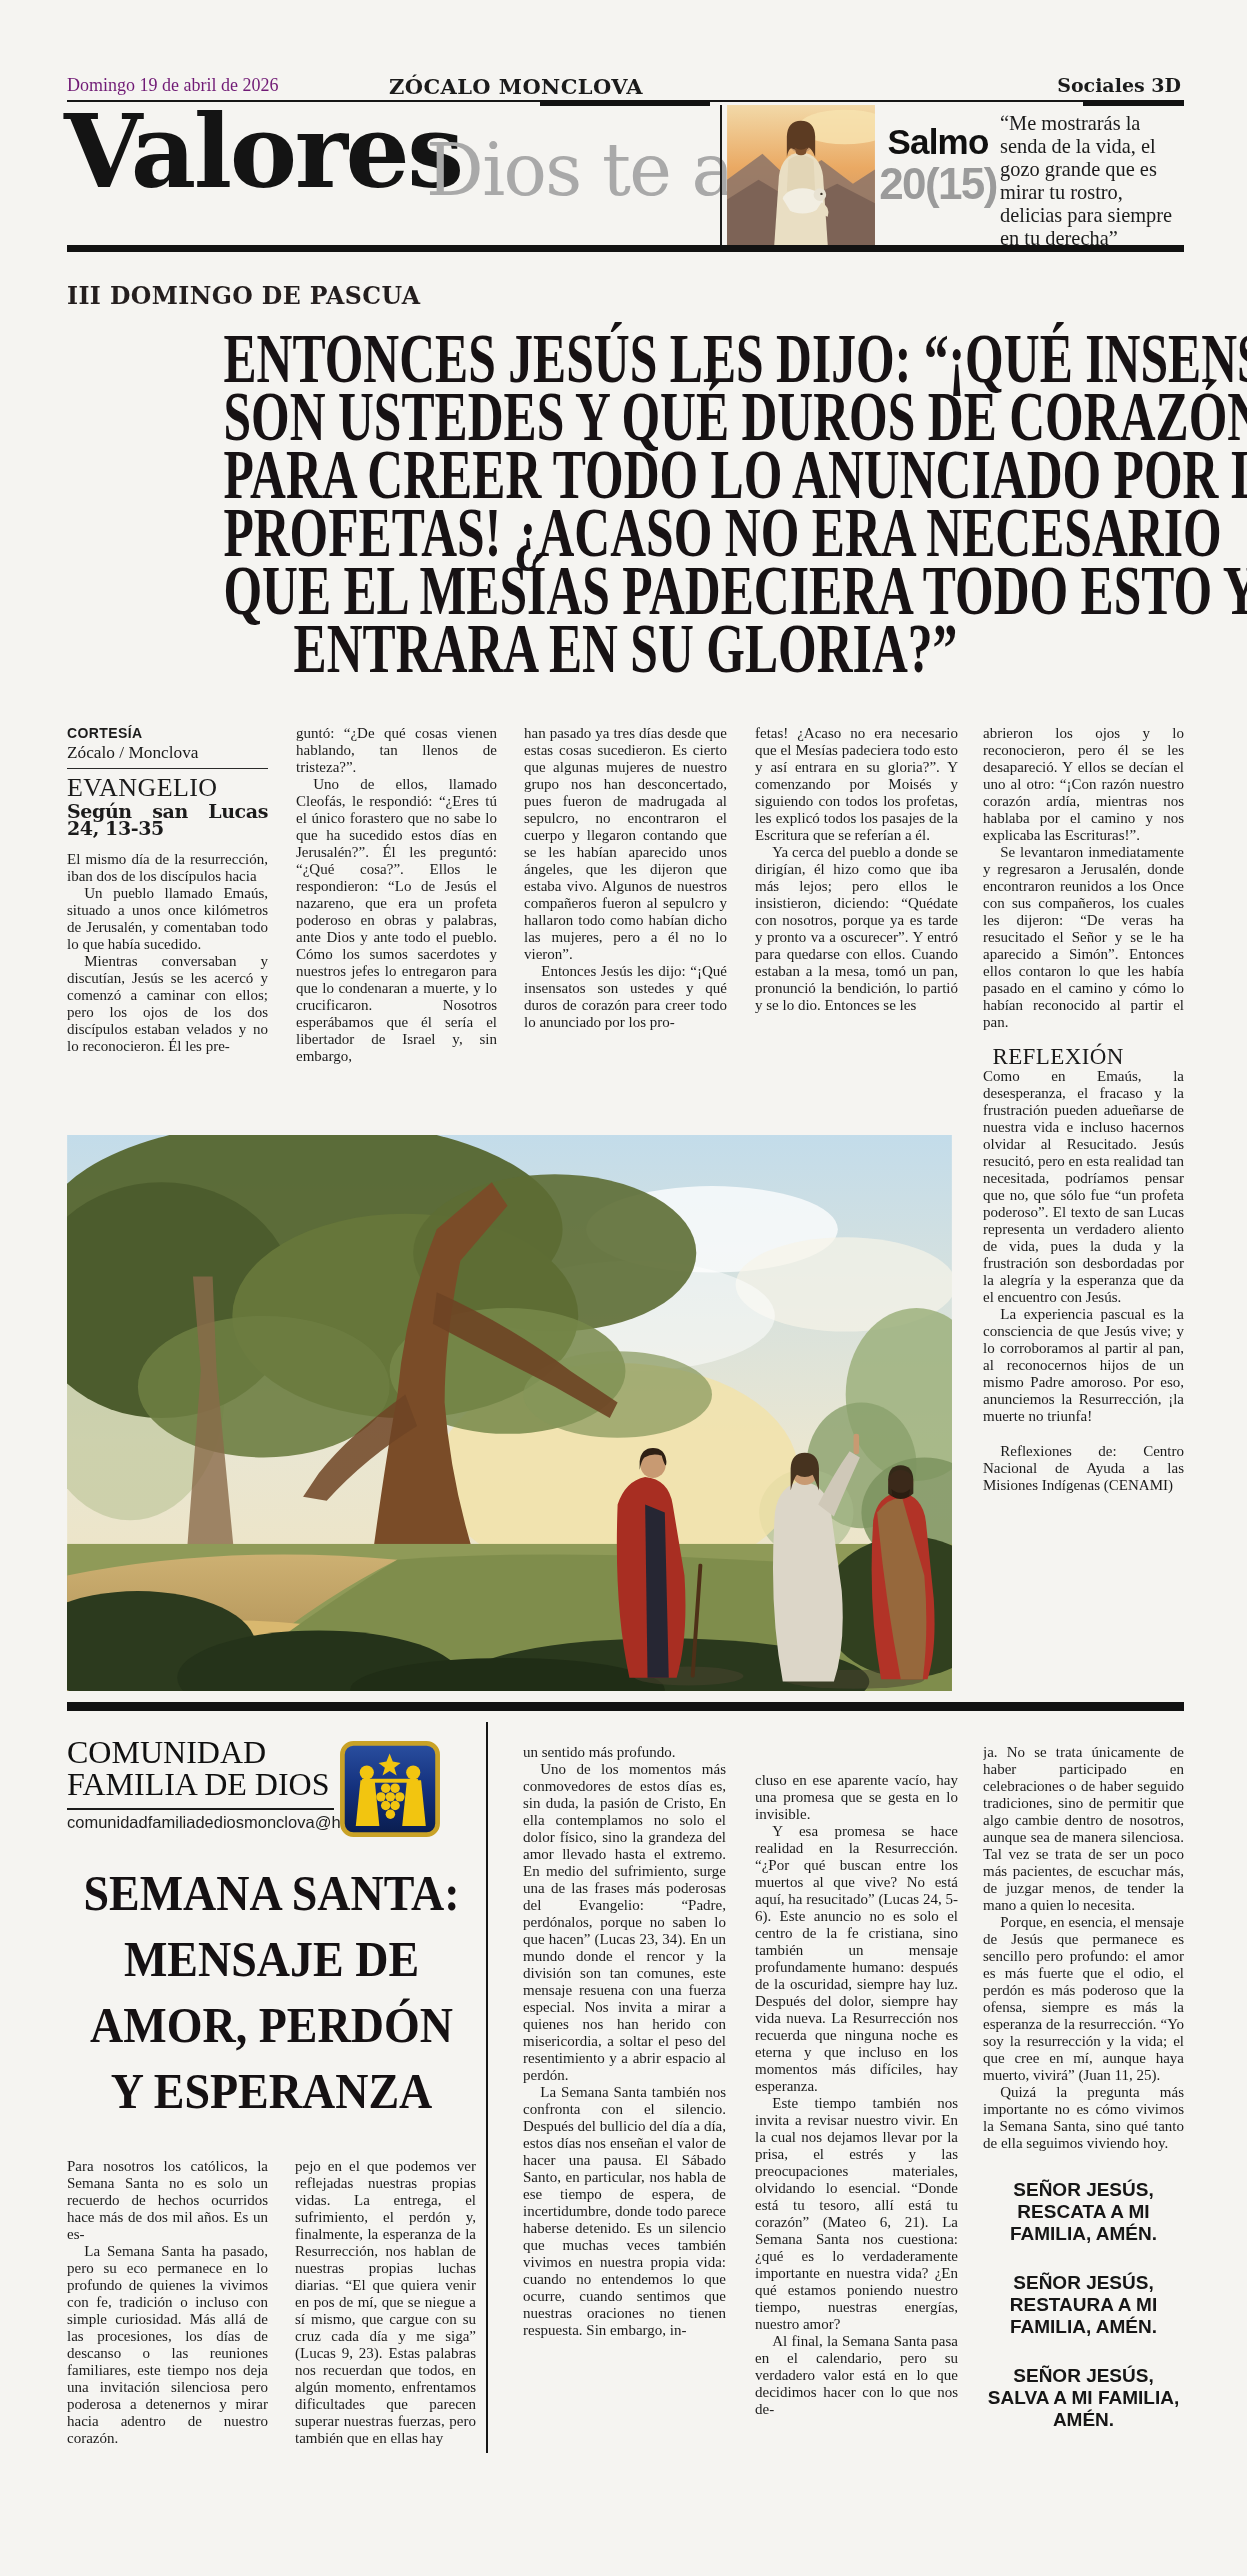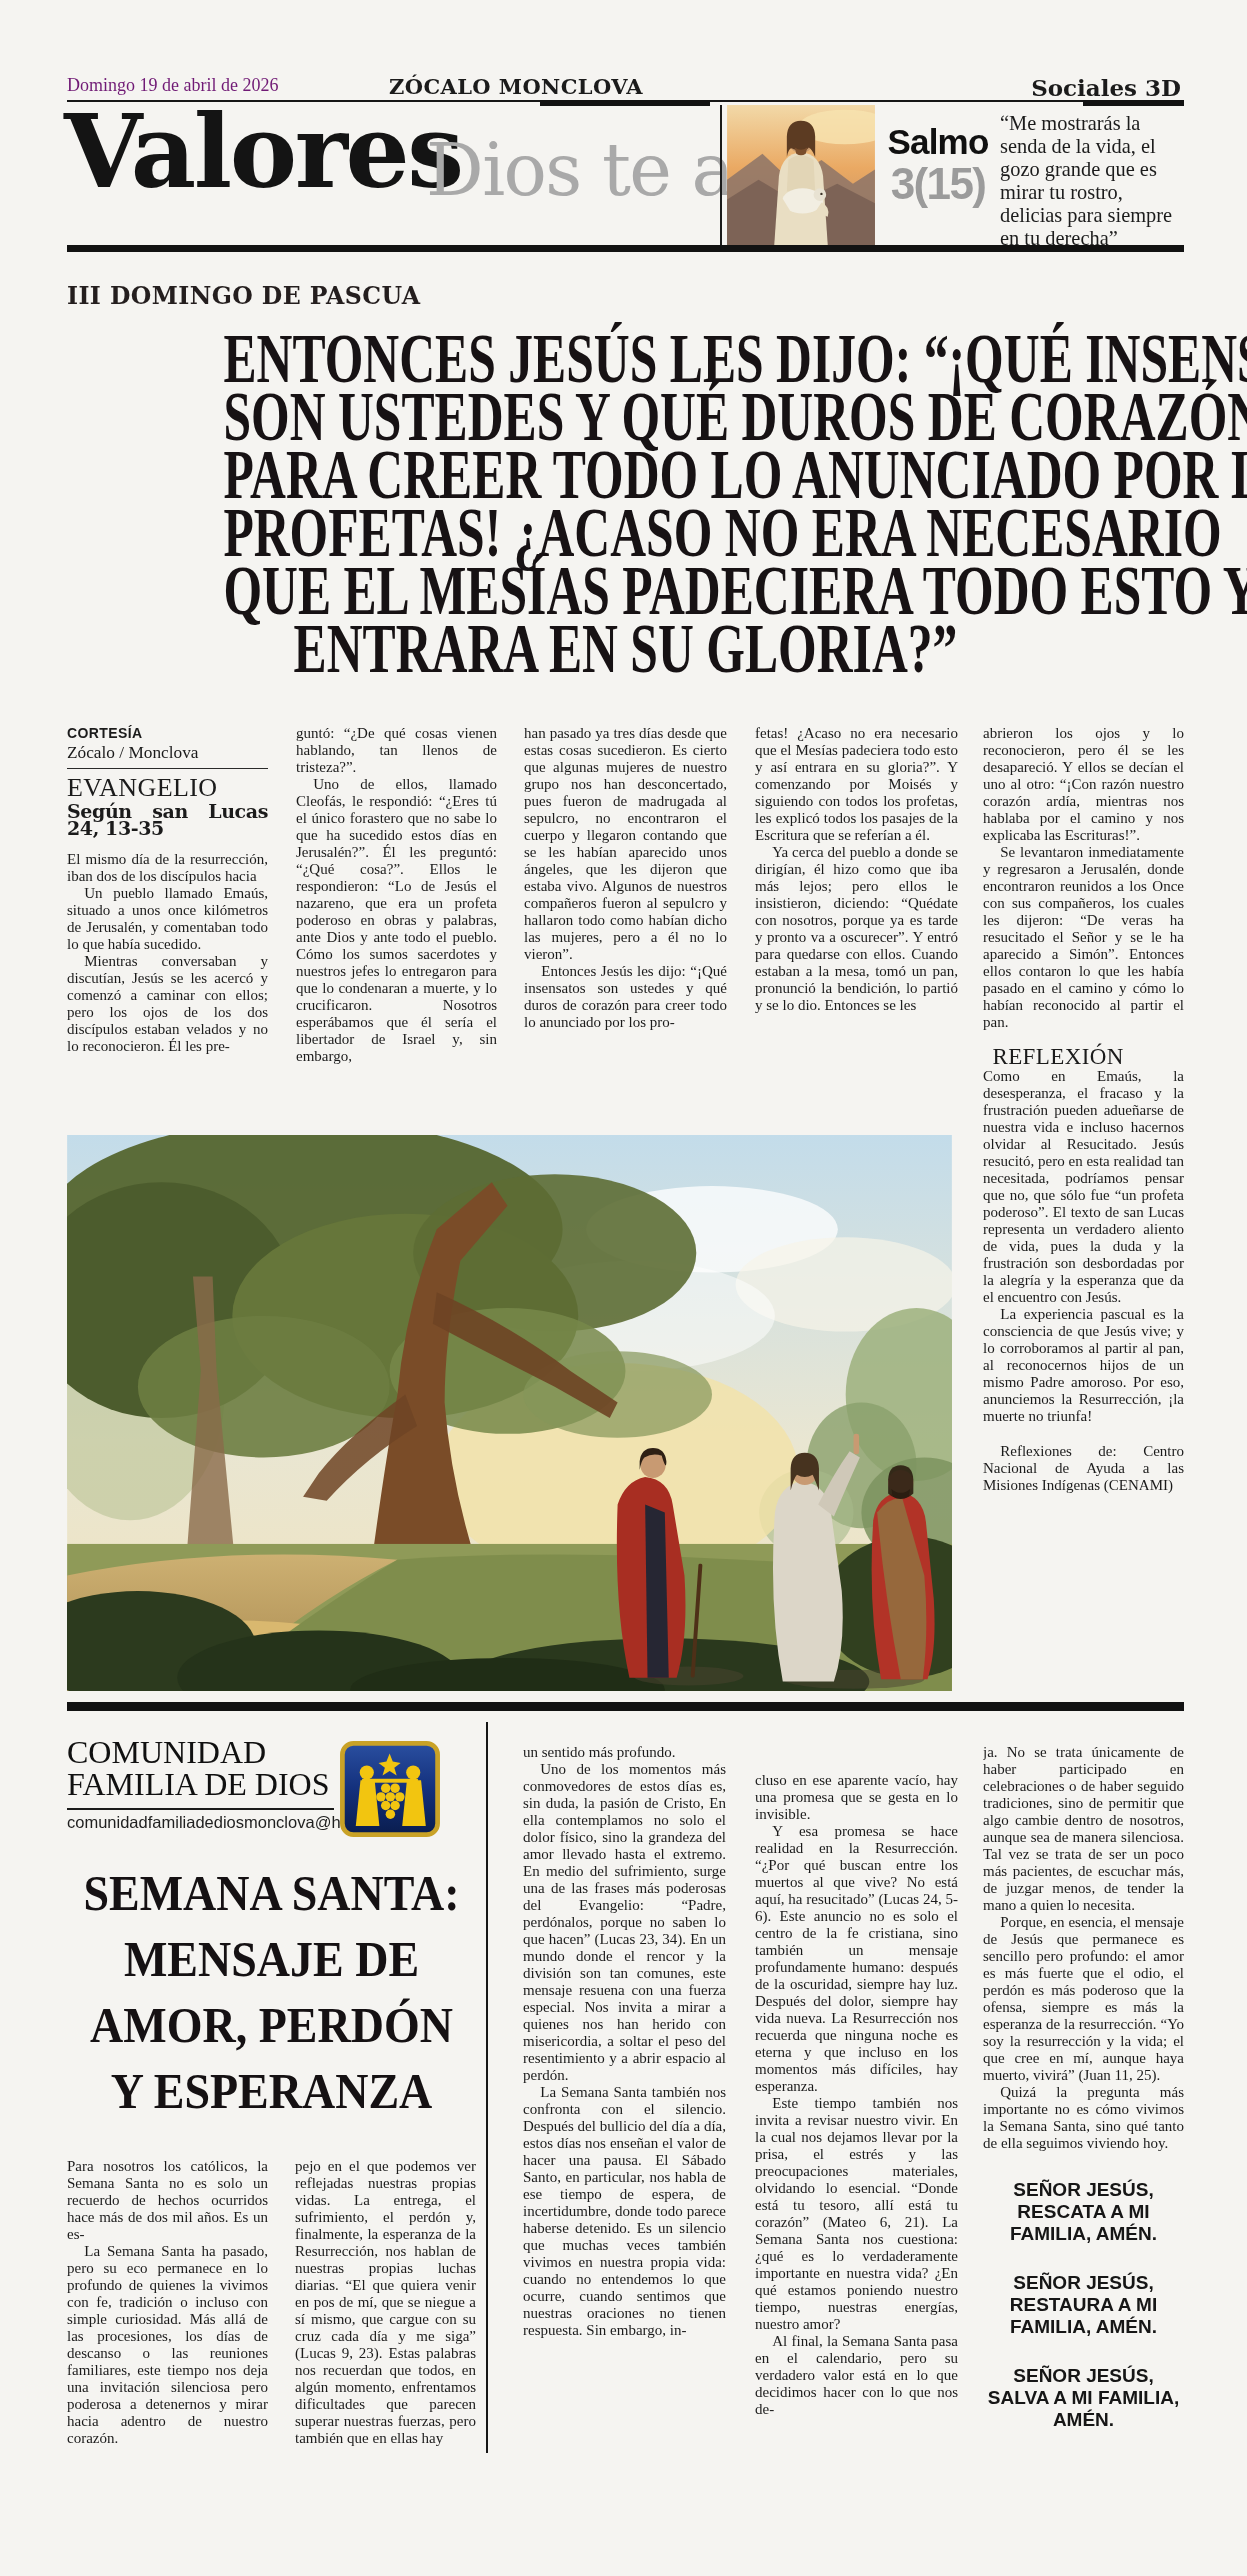--- a/index.html
+++ b/index.html
@@ -1,21 +1,21 @@
 <!DOCTYPE html>
 <html lang="es" style="font-size:12.6px"><head>
 <meta charset="utf-8">
 <style>
   html,body{margin:0;padding:0;background:#e8e8e6;}
   #page{position:relative;width:1248px;height:2576px;background:#f5f4f1;font-family:"Liberation Serif",serif;color:#1b1b1b;overflow:hidden;margin:0 auto;}
   .abs{position:absolute;}
   
   .date{left:67px;top:75px;font-size:18px;color:#701a75;}
   .masthead{left:0;top:74px;width:1032px;text-align:center;font-family:"DejaVu Serif",serif;font-weight:bold;font-size:21px;letter-spacing:0.4px;}
-  .sociales{right:67px;top:74px;font-family:"DejaVu Serif",serif;font-weight:bold;font-size:23px;text-align:right;}
+  .sociales{right:67px;top:74px;font-family:"DejaVu Serif",serif;font-weight:bold;font-size:19px;text-align:right;}
   .rule-thin{height:1.6px;background:#161616;}
   .rule-thick{background:#121212;}
   
   .valores{left:64px;top:101px;font-family:"DejaVu Serif",serif;font-weight:bold;font-size:101px;letter-spacing:-2.4px;color:#141414;line-height:1;}
   .diosteama{left:426px;top:134px;font-family:"DejaVu Serif",serif;font-size:72px;color:#a9a9a9;line-height:1;letter-spacing:-1.6px;}
   .banner-divider{left:720px;top:105px;width:1.6px;height:140px;background:#1a1a1a;}
   .jesus-img{left:727px;top:105px;width:148px;height:140px;}
   .salmo-wrap{left:879px;top:124px;width:118px;text-align:center;line-height:1;}
   .salmo-label{font-family:"Liberation Sans",sans-serif;font-weight:bold;font-size:35px;color:#101010;letter-spacing:-0.8px;}
   .salmo-num{font-family:"Liberation Sans",sans-serif;font-weight:bold;font-size:44px;color:#9b9b9b;letter-spacing:-1.6px;margin-top:3.1px;}
@@ -86,21 +86,21 @@
       <ellipse cx="96" cy="122" rx="26" ry="16" fill="#f2eee2"></ellipse>
       <circle cx="118" cy="114" r="8" fill="#e8e2d2"></circle>
       <circle cx="120" cy="113" r="1.5" fill="#3a3228"></circle>
       <path d="M70 118 Q60 128 66 140 L80 134 Z" fill="#e9dec3"></path>
       <path d="M120 124 Q132 130 128 142 L112 136 Z" fill="#e9dec3"></path>
     </svg>
   </div>
 
   <div class="abs salmo-wrap">
     <div class="salmo-label">Salmo</div>
-    <div class="salmo-num">3(15)</div>
+    <div class="salmo-num">20(15)</div>
   </div>
   <div class="abs psalm-quote">“Me mostrarás la senda de la vida, el gozo grande que es mirar tu rostro, delicias para siempre en tu derecha”</div>
 
   <div class="abs rule-thick" style="left:67px;top:245px;width:1117px;height:7px;"></div>
 
   <div class="abs kicker">III DOMINGO DE PASCUA</div>
   <div class="abs display-headline">
       <div class="hl-line">ENTONCES JESÚS LES DIJO: “¡QUÉ INSENSATOS</div>
       <div class="hl-line">SON USTEDES Y QUÉ DUROS DE CORAZÓN</div>
       <div class="hl-line">PARA CREER TODO LO ANUNCIADO POR LOS</div>

